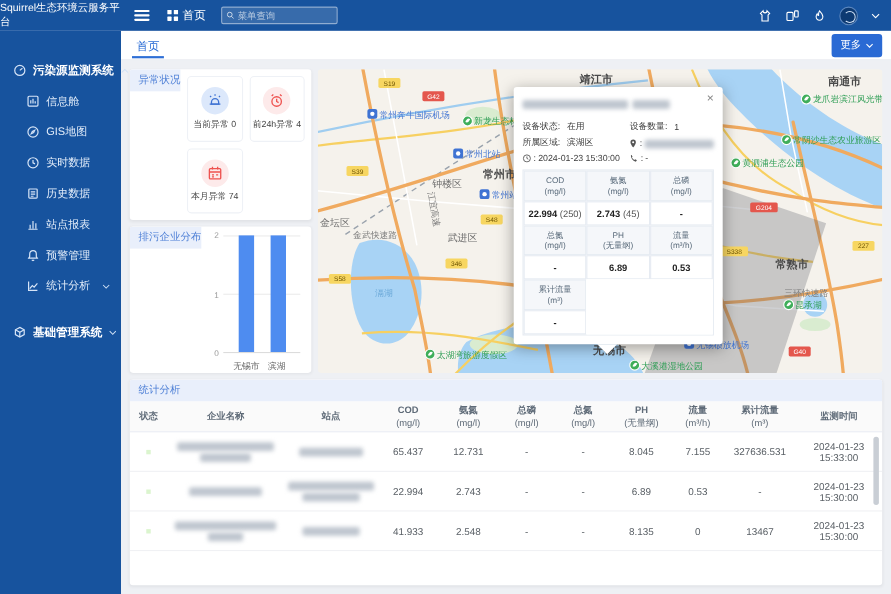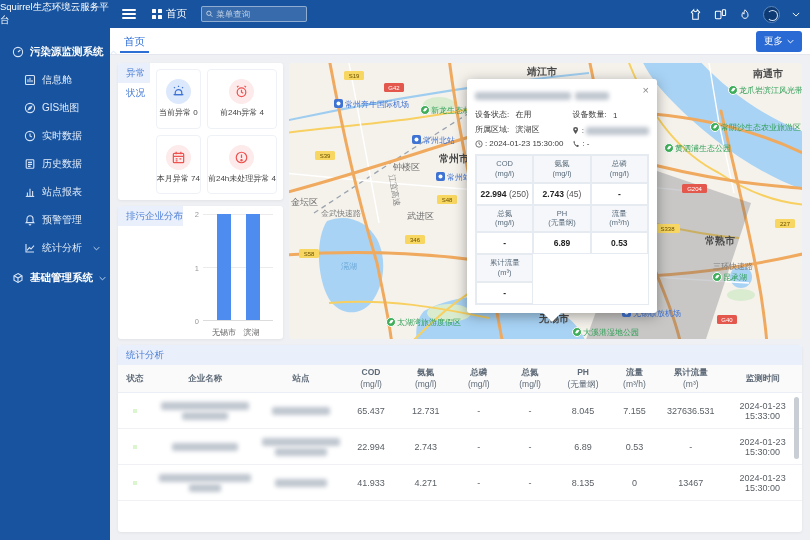--- a/index.html
+++ b/index.html
@@ -24,21 +24,21 @@
   .avatar { width:17px; height:17px; border-radius:50%; background:#0d3a72; border:1px solid #5b86bd;
     position:relative; overflow:hidden; }
   .avatar::after { content:""; position:absolute; left:3px; top:3px; width:9px; height:9px;
     border:1.5px solid #cfe0f5; border-radius:50%; border-left-color:transparent; }
 
   
   .sidebar { position:absolute; left:0; top:28px; width:110px; height:512px; background:#17539e; z-index:30; }
   .side-nav { padding-top:8px; }
   .side-item { display:flex; align-items:center; height:28px; color:#e3edfa; font-size:10px;
     padding-left:24px; cursor:pointer; gap:6px; }
-  .side-item.group { padding-left:12px; font-size:10.5px; font-weight:bold; color:#fff; margin-top:2px; }
+  .side-item.group { padding-left:12px; font-size:10.5px; font-weight:bold; color:#fff; margin-top:14px; }
   .side-item .s-ico { width:12px; height:12px; flex:0 0 12px; display:flex; }
   .side-item .s-lbl { flex:1; white-space:nowrap; }
   .side-item .s-chev { margin-right:10px; display:flex; }
 
   
   .tabbar { position:absolute; left:110px; top:28px; width:700px; height:27px; background:#fff;
     border-bottom:1px solid #e4e7ed; display:flex; align-items:center; z-index:20; }
   .tab-home { margin-left:10px; font-size:10.5px; color:#2e6fd6; padding:6px 4px 4px; position:relative; cursor:pointer; }
   .tab-home::after { content:""; position:absolute; left:0; right:0; bottom:0; height:2px; background:#2e6fd6; }
   .more-btn { margin-left:auto; margin-right:8px; background:#2a6ad4; color:#fff; font-size:9.5px;
@@ -311,30 +311,20 @@
             <div class="card">
               <div class="c-ico red">
                 <svg width="15" height="15" viewBox="0 0 16 16" fill="none" stroke="currentColor" stroke-width="1.3">
                   <rect x="2.5" y="3.5" width="11" height="10" rx="1"></rect>
                   <path d="M2.5 6.8h11M5.5 1.8v2.6M10.5 1.8v2.6"></path>
                   <path d="M5 9.5h2M9 9.5h2M5 11.5h2"></path>
                 </svg>
               </div>
               <div class="c-lbl">本月异常 74</div>
             </div>
-            <div class="card">
-              <div class="c-ico red">
-                <svg width="15" height="15" viewBox="0 0 16 16" fill="none" stroke="currentColor" stroke-width="1.3">
-                  <circle cx="8" cy="8" r="5.6"></circle>
-                  <path d="M8 4.8v3.8"></path>
-                  <circle cx="8" cy="10.9" r="0.7" fill="currentColor"></circle>
-                </svg>
-              </div>
-              <div class="c-lbl">前24h未处理异常 4</div>
-            </div>
           </div>
       </div>
 
       <div class="panel dist">
         <div class="panel-hd">排污企业分布</div>
         <div class="chart-wrap">
           <div class="yticks">
               <span style="top: 100%;">0</span>
               <span style="top: 50%;">1</span>
               <span style="top: 0%;">2</span>
@@ -678,21 +668,21 @@
         <div class="rt-row">
           <div class="td"><span class="dot"></span></div>
           <div class="td blur-cell">
             <span class="blurline" style="width: 92px;"></span>
             <span class="blurline" style="width: 32px;"></span>
           </div>
           <div class="td blur-cell">
             <span class="blurline" style="width: 52px;"></span>
           </div>
           <div class="td">41.933</div>
-          <div class="td">4.271</div>
+          <div class="td">2.548</div>
           <div class="td">-</div>
           <div class="td">-</div>
           <div class="td">8.135</div>
           <div class="td">0</div>
           <div class="td">13467</div>
           <div class="td">2024-01-23 15:30:00</div>
         </div>
       </div>
     <div class="rt-scroll"></div>
   </div>

